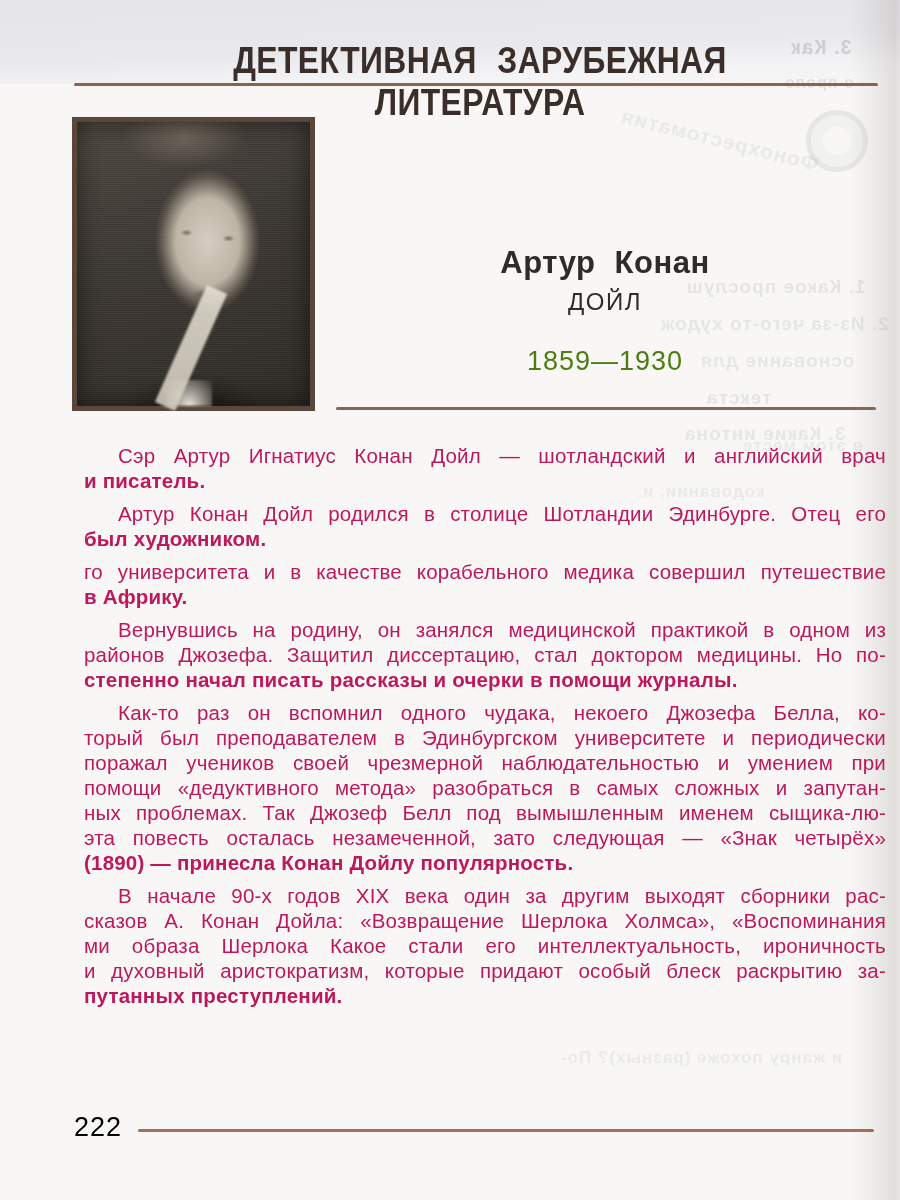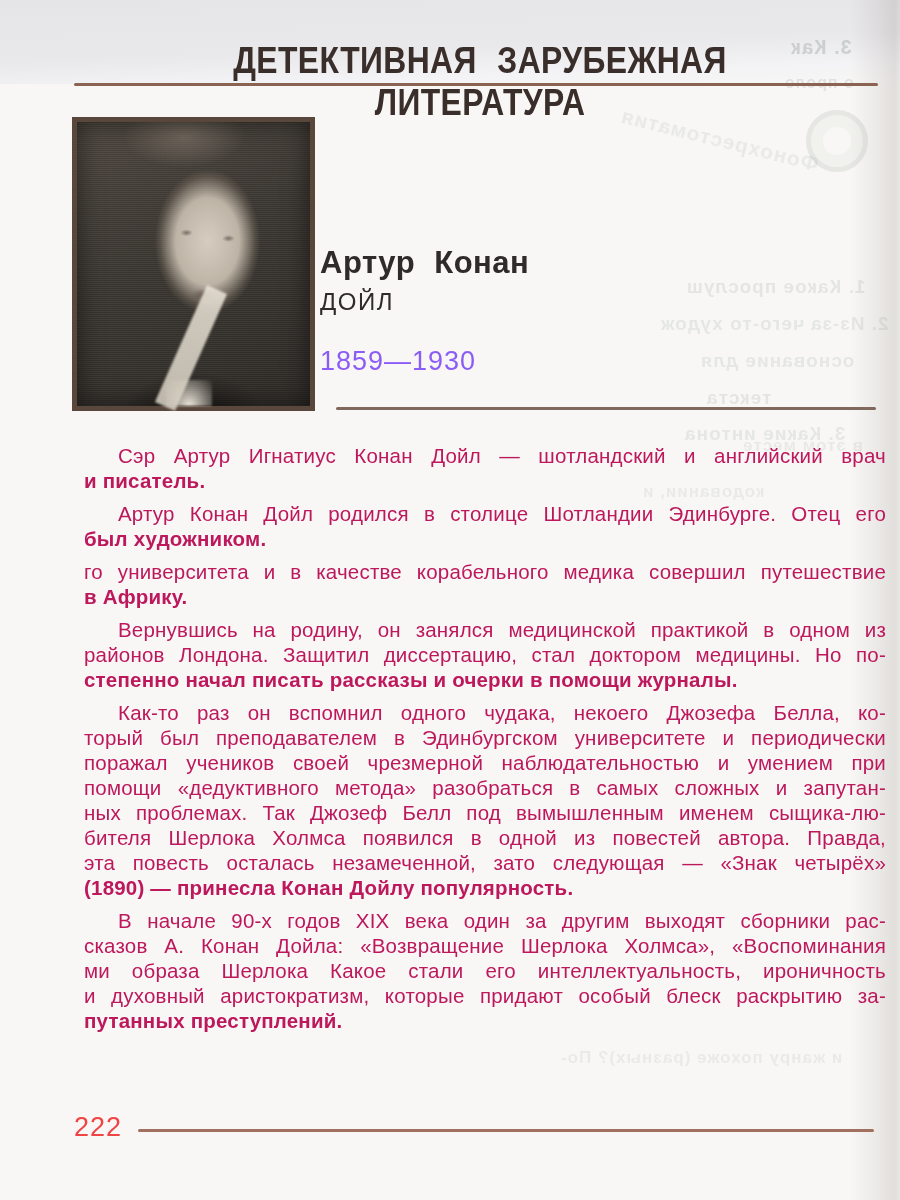--- a/index.html
+++ b/index.html
@@ -61,40 +61,40 @@
     content:""; position:absolute; left:44%; bottom:-6px; width:22px; height:128px;
     background:linear-gradient(#ece6da, #d9d2c4);
     transform:rotate(24deg); filter:blur(1.2px); opacity:0.85;
   }
   .photo::before{ 
     content:""; position:absolute; left:38%; bottom:0; width:46px; height:26px;
     background:radial-gradient(ellipse at 50% 100%, #efe9dd, rgba(239,233,221,0));
     filter:blur(1px);
   }
   
-  .title-block{position:absolute; left:320px; top:246px; width:570px; color:#2e2b29;}
+  .title-block{position:absolute; left:320px; top:246px; width:570px; text-align:center; color:#2e2b29;}
   .author-first{font-size:31px; font-weight:bold; line-height:34px; word-spacing:10px; letter-spacing:0.5px;}
   .author-last{font-size:24px; font-weight:normal; line-height:40px; letter-spacing:1.5px; margin-top:2px;}
-  .author-years{font-size:27px; line-height:30px; margin-top:24px; color:#8b5cf6; letter-spacing:1px; word-spacing:2px;}
+  .author-years{font-size:27px; line-height:30px; margin-top:24px; color:#4d7c0f; letter-spacing:1px; word-spacing:2px;}
   .title-rule{
     position:absolute; left:336px; top:407px; width:540px; height:3px;
     background:#80695c; border-radius:2px;
   }
   
   .article{position:absolute; left:84px; top:443px; width:802px; color:#be185d;}
   .para{margin:0 0 8px 0;}
   .tline{
     font-size:20.5px; line-height:25px; height:25px; white-space:nowrap;
     text-align:justify; text-align-last:justify; letter-spacing:0.2px;
   }
   .tline.first{padding-left:34px;}
   .tline.last{text-align-last:left;font-weight:bold;}
   
   .page-number{
-    position:absolute; left:74px; top:1112px; font-size:27px; color:#ef4444; letter-spacing:1px;
+    position:absolute; left:74px; top:1112px; font-size:27px; color:#000000; letter-spacing:1px;
   }
   .footer-rule{
     position:absolute; left:138px; top:1129px; width:736px; height:3px;
     background:#a1705e; border-radius:2px;
   }
 </style>
 </head>
 <body>
 
 <div class="page">
@@ -136,30 +136,29 @@
       <div class="para">
         <div class="tline first">Артур Конан Дойл родился в столице Шотландии Эдинбурге. Отец его</div>
         <div class="tline last">был художником.</div>
       </div>
       <div class="para">
         <div class="tline">го университета и в качестве корабельного медика совершил путешествие</div>
         <div class="tline last">в Африку.</div>
       </div>
       <div class="para">
         <div class="tline first">Вернувшись на родину, он занялся медицинской практикой в одном из</div>
-        <div class="tline">районов Лондона. Защитил диссертацию, стал доктором медицины. Но по-</div>
+        <div class="tline">районов Джозефа. Защитил диссертацию, стал доктором медицины. Но по-</div>
         <div class="tline last">степенно начал писать рассказы и очерки в помощи журналы.</div>
       </div>
       <div class="para">
         <div class="tline first">Как-то раз он вспомнил одного чудака, некоего Джозефа Белла, ко-</div>
         <div class="tline">торый был преподавателем в Эдинбургском университете и периодически</div>
         <div class="tline">поражал учеников своей чрезмерной наблюдательностью и умением при</div>
         <div class="tline">помощи «дедуктивного метода» разобраться в самых сложных и запутан-</div>
         <div class="tline">ных проблемах. Так Джозеф Белл под вымышленным именем сыщика-лю-</div>
-        <div class="tline">бителя Шерлока Холмса появился в одной из повестей автора. Правда,</div>
         <div class="tline">эта повесть осталась незамеченной, зато следующая — «Знак четырёх»</div>
         <div class="tline last">(1890) — принесла Конан Дойлу популярность.</div>
       </div>
       <div class="para">
         <div class="tline first">В начале 90-х годов XIX века один за другим выходят сборники рас-</div>
         <div class="tline">сказов А. Конан Дойла: «Возвращение Шерлока Холмса», «Воспоминания</div>
         <div class="tline">ми образа Шерлока Какое стали его интеллектуальность, ироничность</div>
         <div class="tline">и духовный аристократизм, которые придают особый блеск раскрытию за-</div>
         <div class="tline last">путанных преступлений.</div>
       </div>

